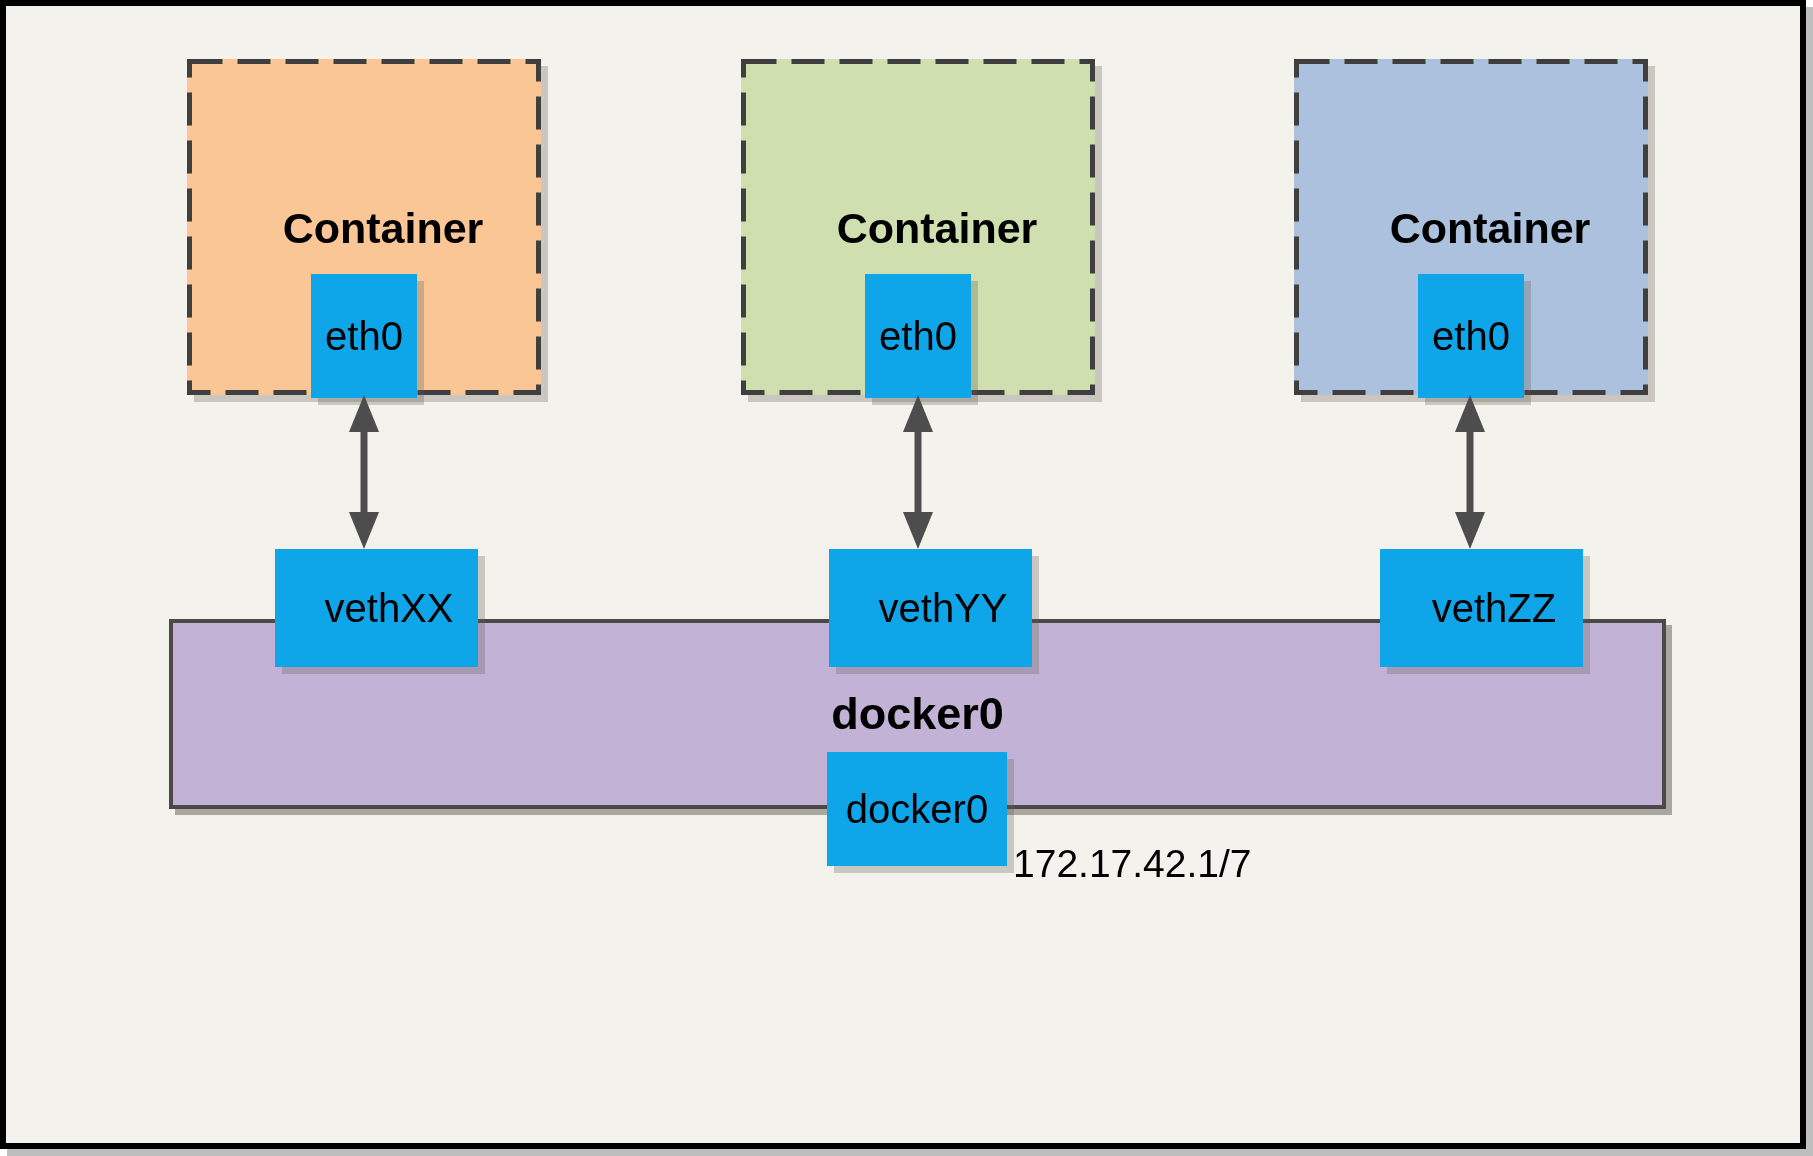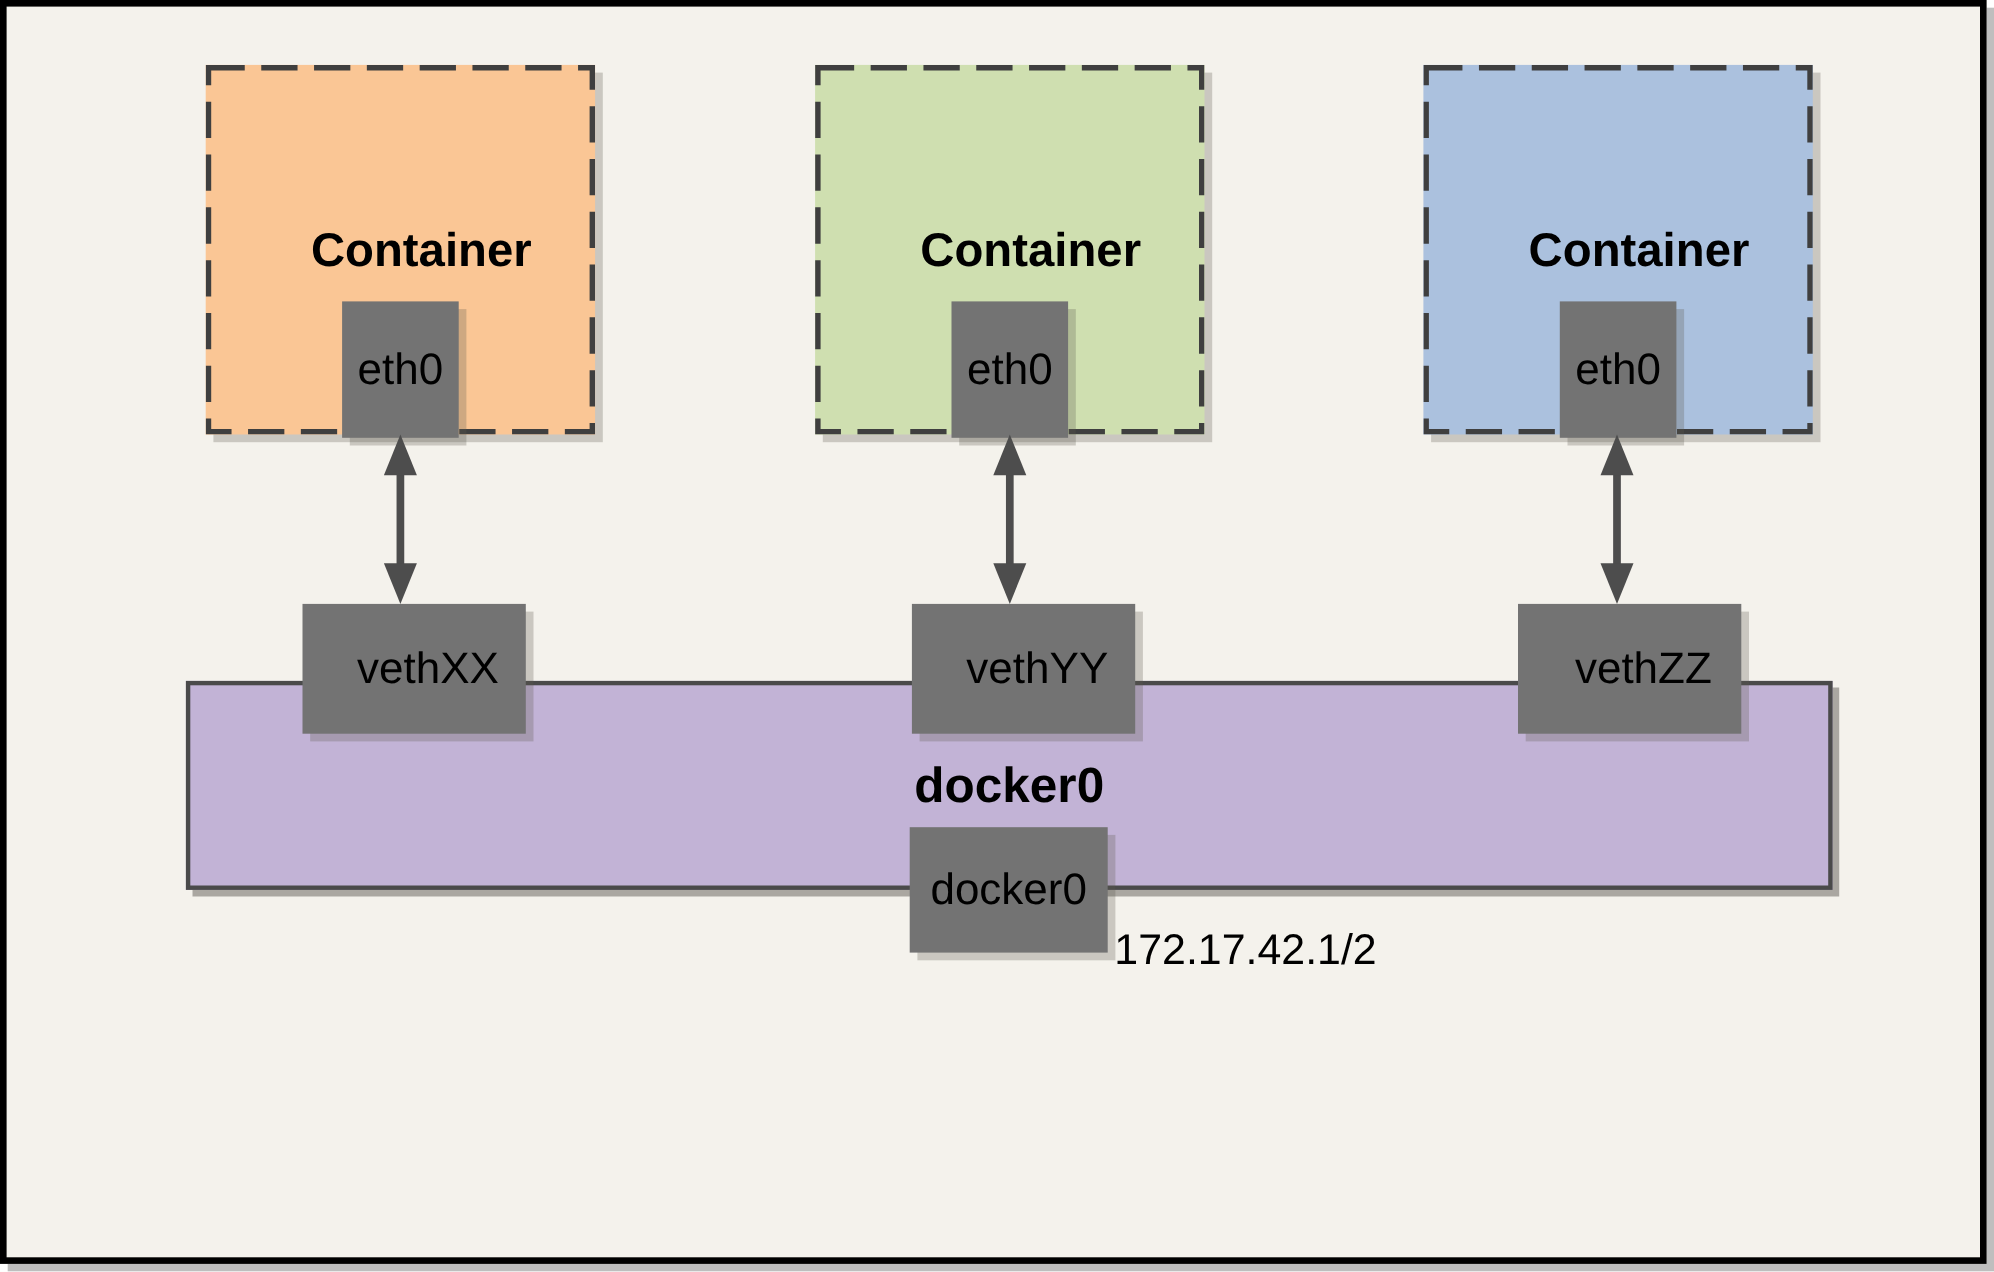--- a/index.html
+++ b/index.html
@@ -31,21 +31,21 @@
   .c2{left:735px;}
   .c3{left:1288px;}
   .container-label{
     position:absolute;left:0;top:143px;width:100%;
     text-align:center;
     font-size:43px;font-weight:bold;line-height:52px;margin-left:19px;
   }
   
   .note{
     position:absolute;
-    background:#737373;
+    background:#0ea5e9;
     box-shadow:7px 7px 0 0 rgba(95,90,80,0.28);
     display:flex;align-items:center;justify-content:center;
     font-size:40px;line-height:40px;
   }
   .eth-box{
     left:124px;top:215px;width:106px;height:124px;
   }
   .veth-box{
     top:543px;width:178px;height:118px;
     z-index:5;
@@ -154,17 +154,17 @@
       <span>vethZZ</span>
     </div>
     <div class="note veth-box v2">
       <span>vethYY</span>
     </div>
 
     <div class="note" id="docker0-box">
       <span>docker0</span>
     </div>
 
-    <div id="bridge-ip">172.17.42.1/2</div>
+    <div id="bridge-ip">172.17.42.1/7</div>
 
 
   </div>
 </div>
 
 </body></html>

